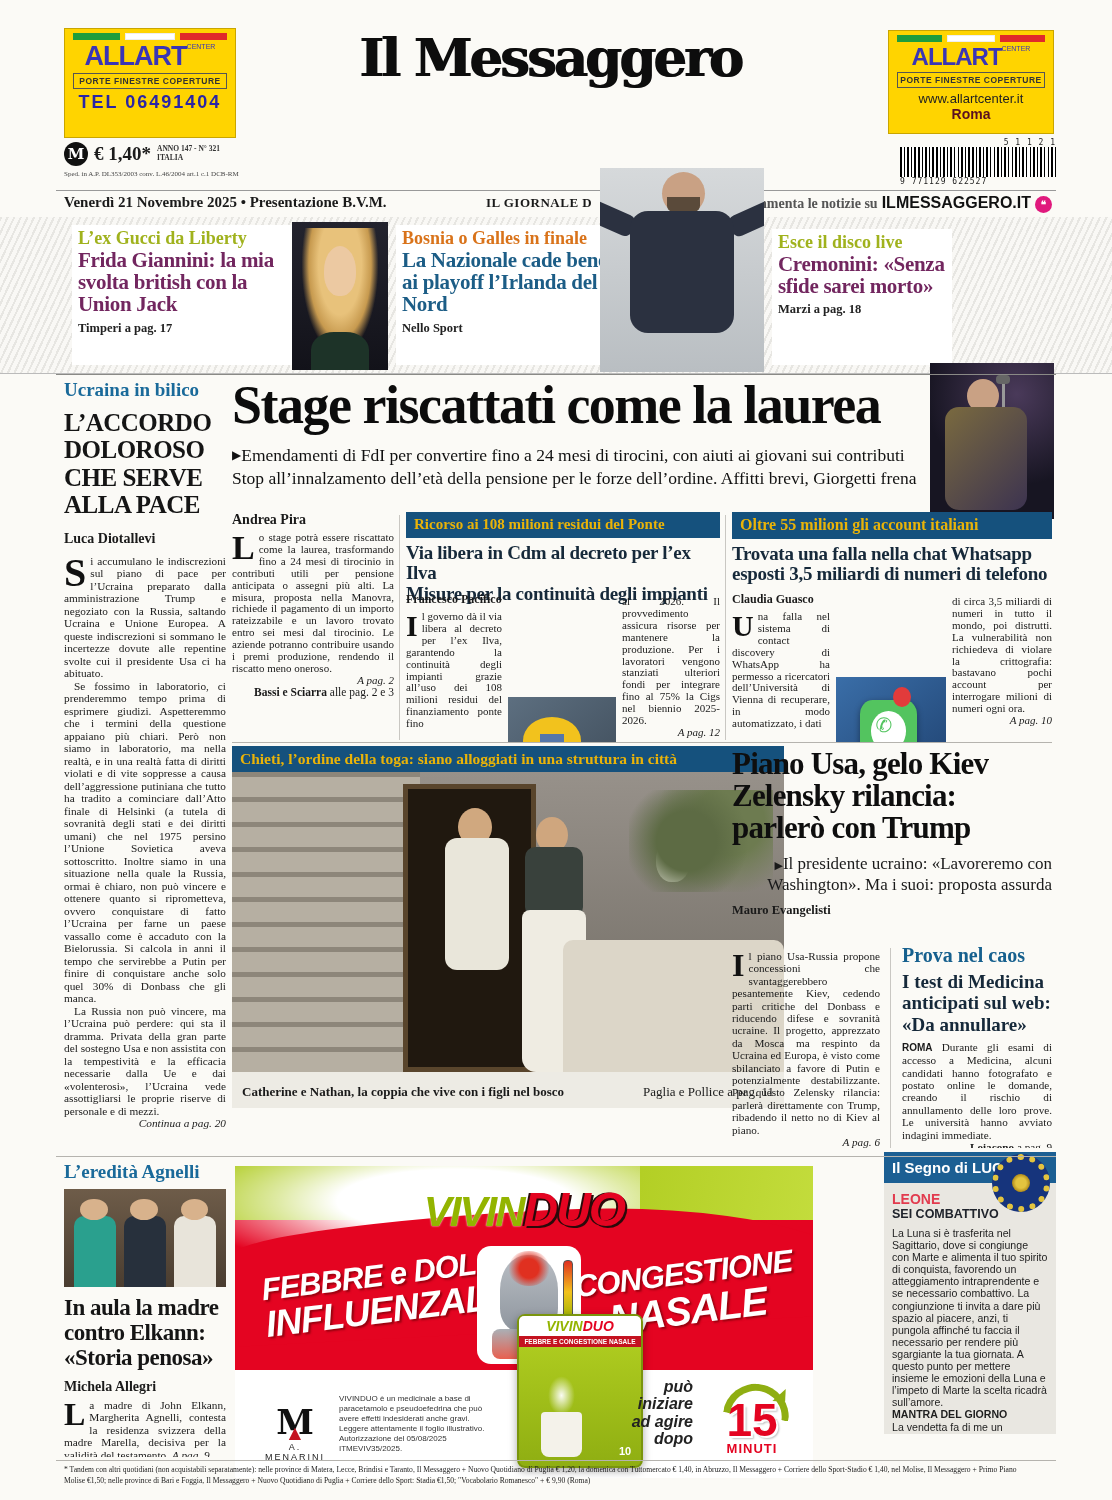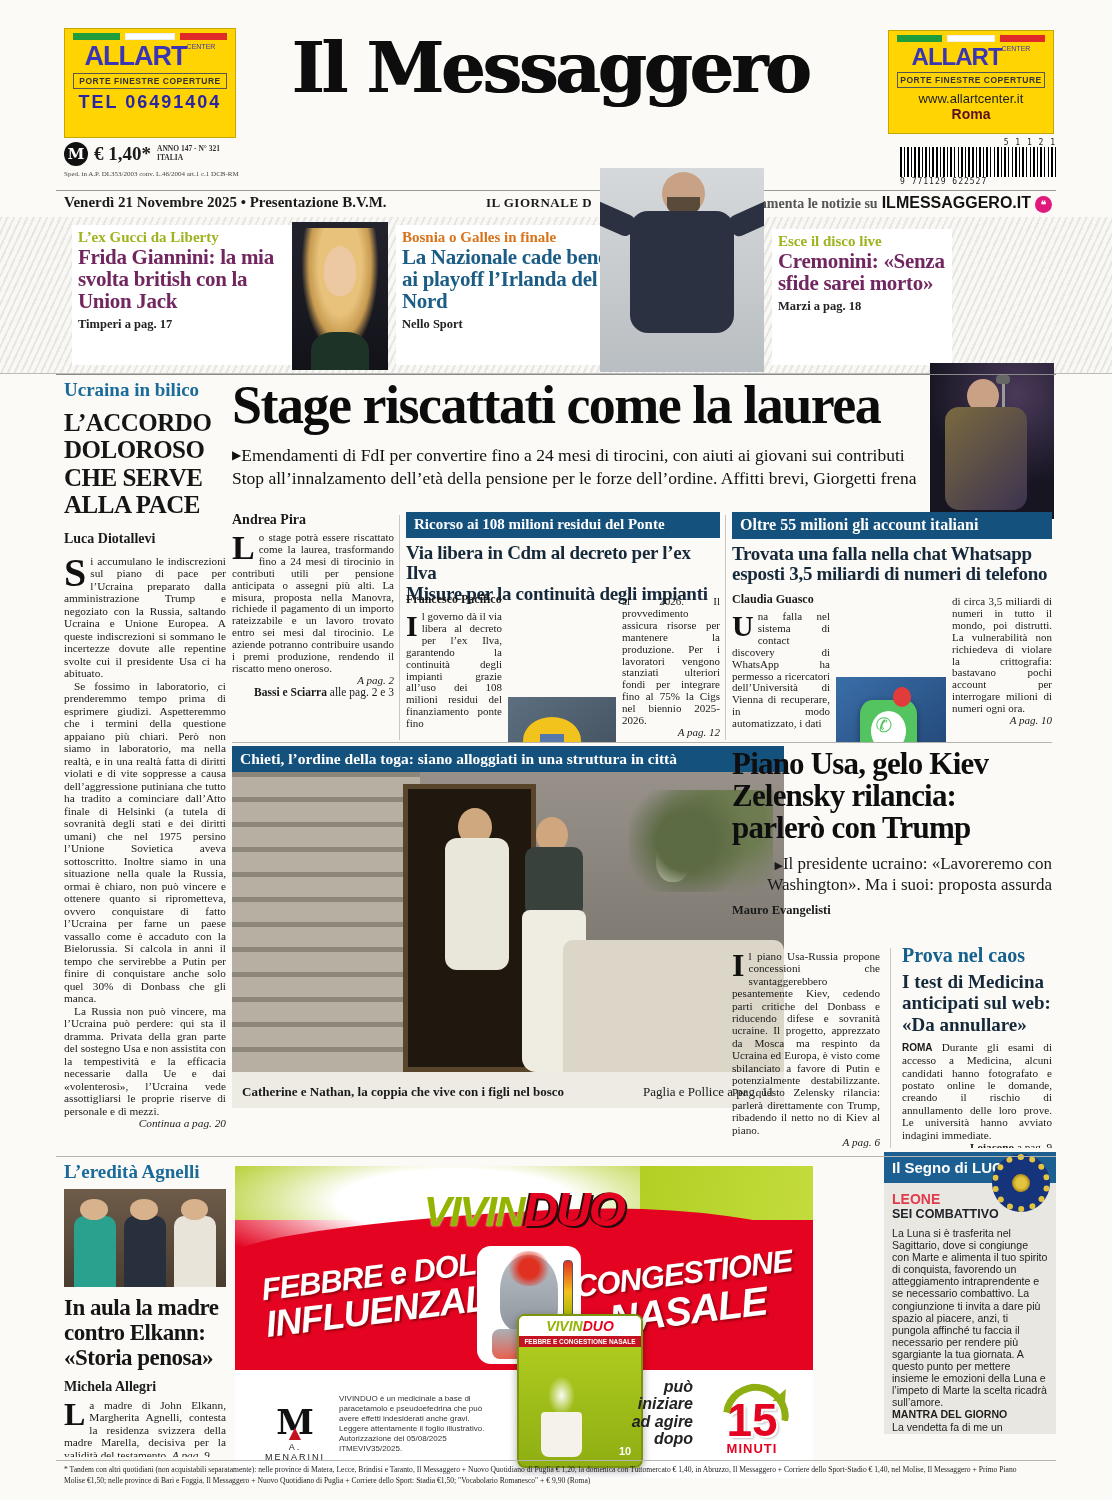--- a/index.html
+++ b/index.html
@@ -17,40 +17,40 @@
   .flagstripe{height:7px;display:flex;gap:5px;margin-bottom:3px;}
   .flagstripe i{flex:1;}
   .fgreen{background:#1f9d3c;} .fwhite{background:#fff;border:1px solid #eee;} .fred{background:#e02a2a;}
   .allart-brand{font-size:27px;font-weight:bold;color:#3a35b5;letter-spacing:-1px;line-height:1;}
   .allart-small{font-size:7px;color:#3a35b5;vertical-align:top;}
   .allart-tag{border:1px solid #555;font-size:8.5px;font-weight:bold;color:#333;padding:2px 1px;margin:3px 0;letter-spacing:.5px;}
   .allart-phone{font-size:18px;font-weight:bold;color:#2a25a5;letter-spacing:2px;}
   .allart-web{font-size:13px;font-weight:normal;color:#222;}
   .allart-city{font-size:14px;font-weight:bold;color:#5a1020;}
 
-  .mast-title{font-family:"DejaVu Serif",serif;font-weight:900;font-size:70px;letter-spacing:-3px;color:#0d0d0d;text-align:center;white-space:nowrap;text-shadow:1px 0 #0d0d0d;}
+  .mast-title{font-family:"DejaVu Serif",serif;font-weight:900;font-size:53px;letter-spacing:-3px;color:#0d0d0d;text-align:center;white-space:nowrap;text-shadow:1px 0 #0d0d0d;}
   .pricebox{display:flex;align-items:center;gap:6px;}
   .mcircle{width:24px;height:24px;border-radius:50%;background:#111;color:#fff;font-family:"DejaVu Serif",serif;font-weight:bold;font-size:15px;display:flex;align-items:center;justify-content:center;}
   .price{font-size:19px;font-weight:bold;}
   .anno{font-size:7.5px;font-weight:bold;color:#333;line-height:1.15;}
   .sped{font-size:7px;color:#444;}
   .bc{height:30px;background:repeating-linear-gradient(90deg,#000 0 1.5px,#fff 1.5px 3.6px);}
   .bcdigits{font-family:"DejaVu Sans Mono",monospace;font-size:8px;letter-spacing:1px;}
 
   .daterow{border-top:1px solid #999;border-bottom:2px solid #444;height:26px;}
   .dateleft{font-size:15px;font-weight:bold;}
   .datecenter{font-size:13px;font-weight:bold;letter-spacing:.5px;}
   .social{font-size:14px;font-weight:bold;color:#555;}
   .socialsite{font-family:"Liberation Sans",sans-serif;font-weight:bold;color:#111;}
   .commenticon{display:inline-block;width:17px;height:17px;border-radius:50%;background:#e0197d;color:#fff;font-size:10px;text-align:center;line-height:17px;font-weight:bold;}
 
   
   .strip{background:repeating-linear-gradient(115deg,#e7e6e2 0 2px,#f9f8f5 2px 6px);border-bottom:1px solid #bbb;}
   .story{background:#fff;padding:4px 6px;}
-  .kicker{font-size:15px;font-weight:bold;line-height:1.1;}
+  .kicker{font-size:18px;font-weight:bold;line-height:1.1;}
   .k-green{color:#a0b21d;} .k-orange{color:#d9731a;} .k-olive{color:#a0b21d;} .k-blue{color:#1a6a9a;}
   .sh{font-weight:bold;font-size:21px;line-height:1.06;letter-spacing:-.3px;}
   .h-purple{color:#72265f;} .h-blue{color:#1c5d86;}
   .sref{font-size:12.5px;font-weight:bold;margin-top:5px;color:#222;}
 
   
   .ph{position:relative;overflow:hidden;}
   .ph-frida{background:linear-gradient(#23232e,#121219);}
   .ph-frida .hair{position:absolute;left:8%;top:4%;width:84%;height:88%;background:radial-gradient(ellipse at 50% 28%,#e8c27b 0 38%,#c79a4f 55%,rgba(0,0,0,0) 68%);}
   .ph-frida .face{position:absolute;left:33%;top:16%;width:34%;height:34%;border-radius:50% 50% 45% 45%;background:#ecc9a2;}
@@ -91,21 +91,21 @@
   .p1{left:6%;background:#2aa08e;} .p2{left:37%;background:#27303c;} .p3{left:68%;background:#e8e4da;}
   .h1{left:10%;} .h2{left:41%;} .h3{left:72%;}
 
   
   .mainhead{font-size:54px;font-weight:bold;letter-spacing:-1.5px;line-height:1.0;color:#0c0c0c;}
   .deck{font-size:17.5px;line-height:1.32;white-space:nowrap;color:#111;}
   .deck .tri{font-size:12px;vertical-align:2px;}
 
   .byline{font-weight:bold;font-size:14px;margin-bottom:4px;}
   .colbody{font-size:11px;line-height:11.9px;}
-  .bluebar{background:#15517d;color:#ffffff;font-weight:bold;padding:4px 8px 5px;line-height:1.1;}
+  .bluebar{background:#15517d;color:#eab308;font-weight:bold;padding:4px 8px 5px;line-height:1.1;}
   .arthead{font-weight:600;color:#16293a;line-height:1.1;letter-spacing:-.3px;}
   .refbold b{font-weight:bold;}
 
   .ophead{font-size:25px;line-height:1.1;font-weight:600;color:#151515;letter-spacing:-.5px;}
   .opbody p{margin:0 0 0 0;text-indent:10px;}
   .opbody p.first{text-indent:0;}
 
   .cappanel{background:#edebe4;padding:6px 10px 8px;}
   .caphead{font-size:27px;font-weight:600;letter-spacing:-.5px;line-height:1.05;color:#141414;}
   .caprow{display:flex;justify-content:space-between;font-size:13px;margin-top:6px;}

